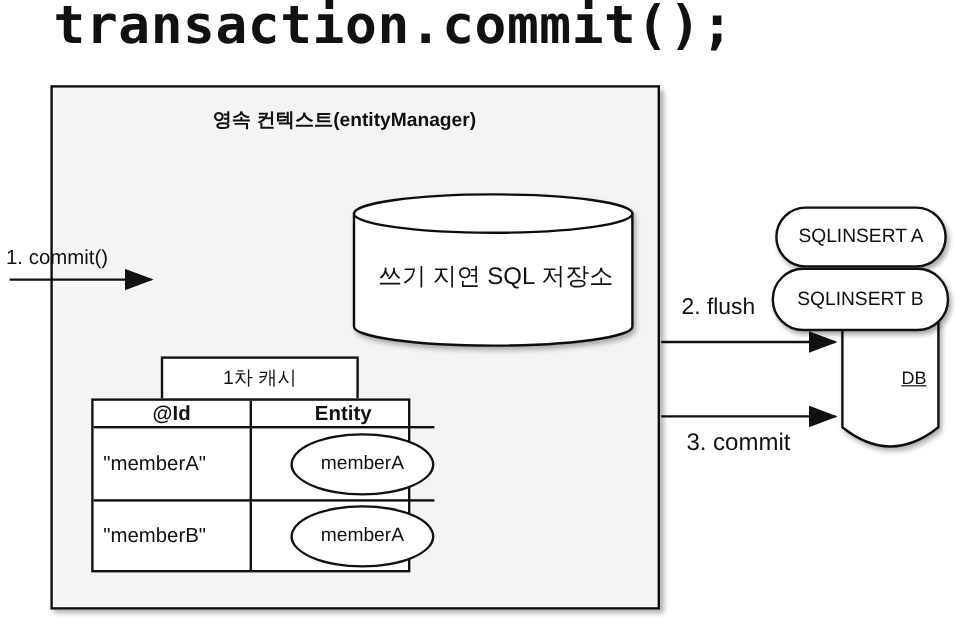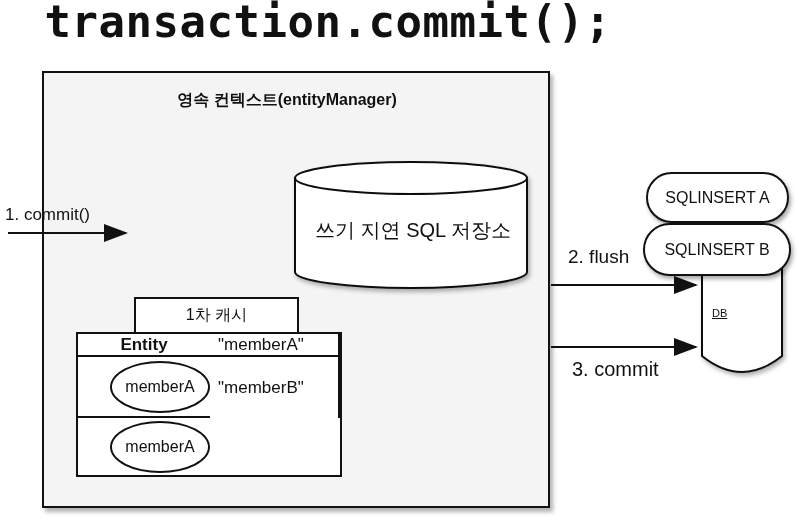--- a/index.html
+++ b/index.html
@@ -58,21 +58,21 @@
   }
   .stadium{
     box-sizing:border-box;background:#ffffff;border:2px solid #111111;
     border-radius:27px;z-index:5;
     display:flex;flex-direction:row;align-items:center;justify-content:center;
     font-size:16px;line-height:19px;text-align:center;
     box-shadow:2px 3px 4px rgba(0,0,0,0.35);
   }
   #sql-insert-a{left:646px;top:172px;width:143px;height:51px;}
   #sql-insert-b{left:643px;top:223px;width:148px;height:53px;}
-  #db-label{left:712px;top:307px;width:60px;text-align:left;font-size:11px;z-index:3;text-decoration:underline;}
+  #db-label{left:712px;top:307px;width:60px;text-align:right;font-size:15px;z-index:3;text-decoration:underline;}
   .arrow-label{z-index:3;}
   #label-commit1{left:5px;top:205px;font-size:17px;}
   #label-flush{left:568px;top:246px;font-size:19px;}
   #label-commit3{left:572px;top:358px;font-size:20px;}
 </style>
 </head>
 <body>
 
 <div id="stage">
 
@@ -104,20 +104,21 @@
 
   <div class="abs" id="context-label">영속 컨텍스트(entityManager)</div>
 
   <div class="abs" id="store-label">쓰기 지연 SQL 저장소</div>
 
   <div class="abs" id="cache-label-box">
     <span>1차 캐시</span>
   </div>
 
   <div class="abs" id="cache-table">
+    <div class="th col1">@Id</div>
     <div class="th">Entity</div>
 
     <div class="td-id col1 row1">"memberA"</div>
     <div class="td-entity row1">
       <div class="entity-ellipse">memberA</div>
     </div>
 
     <div class="td-id col1">"memberB"</div>
     <div class="td-entity">
       <div class="entity-ellipse">memberA</div>

